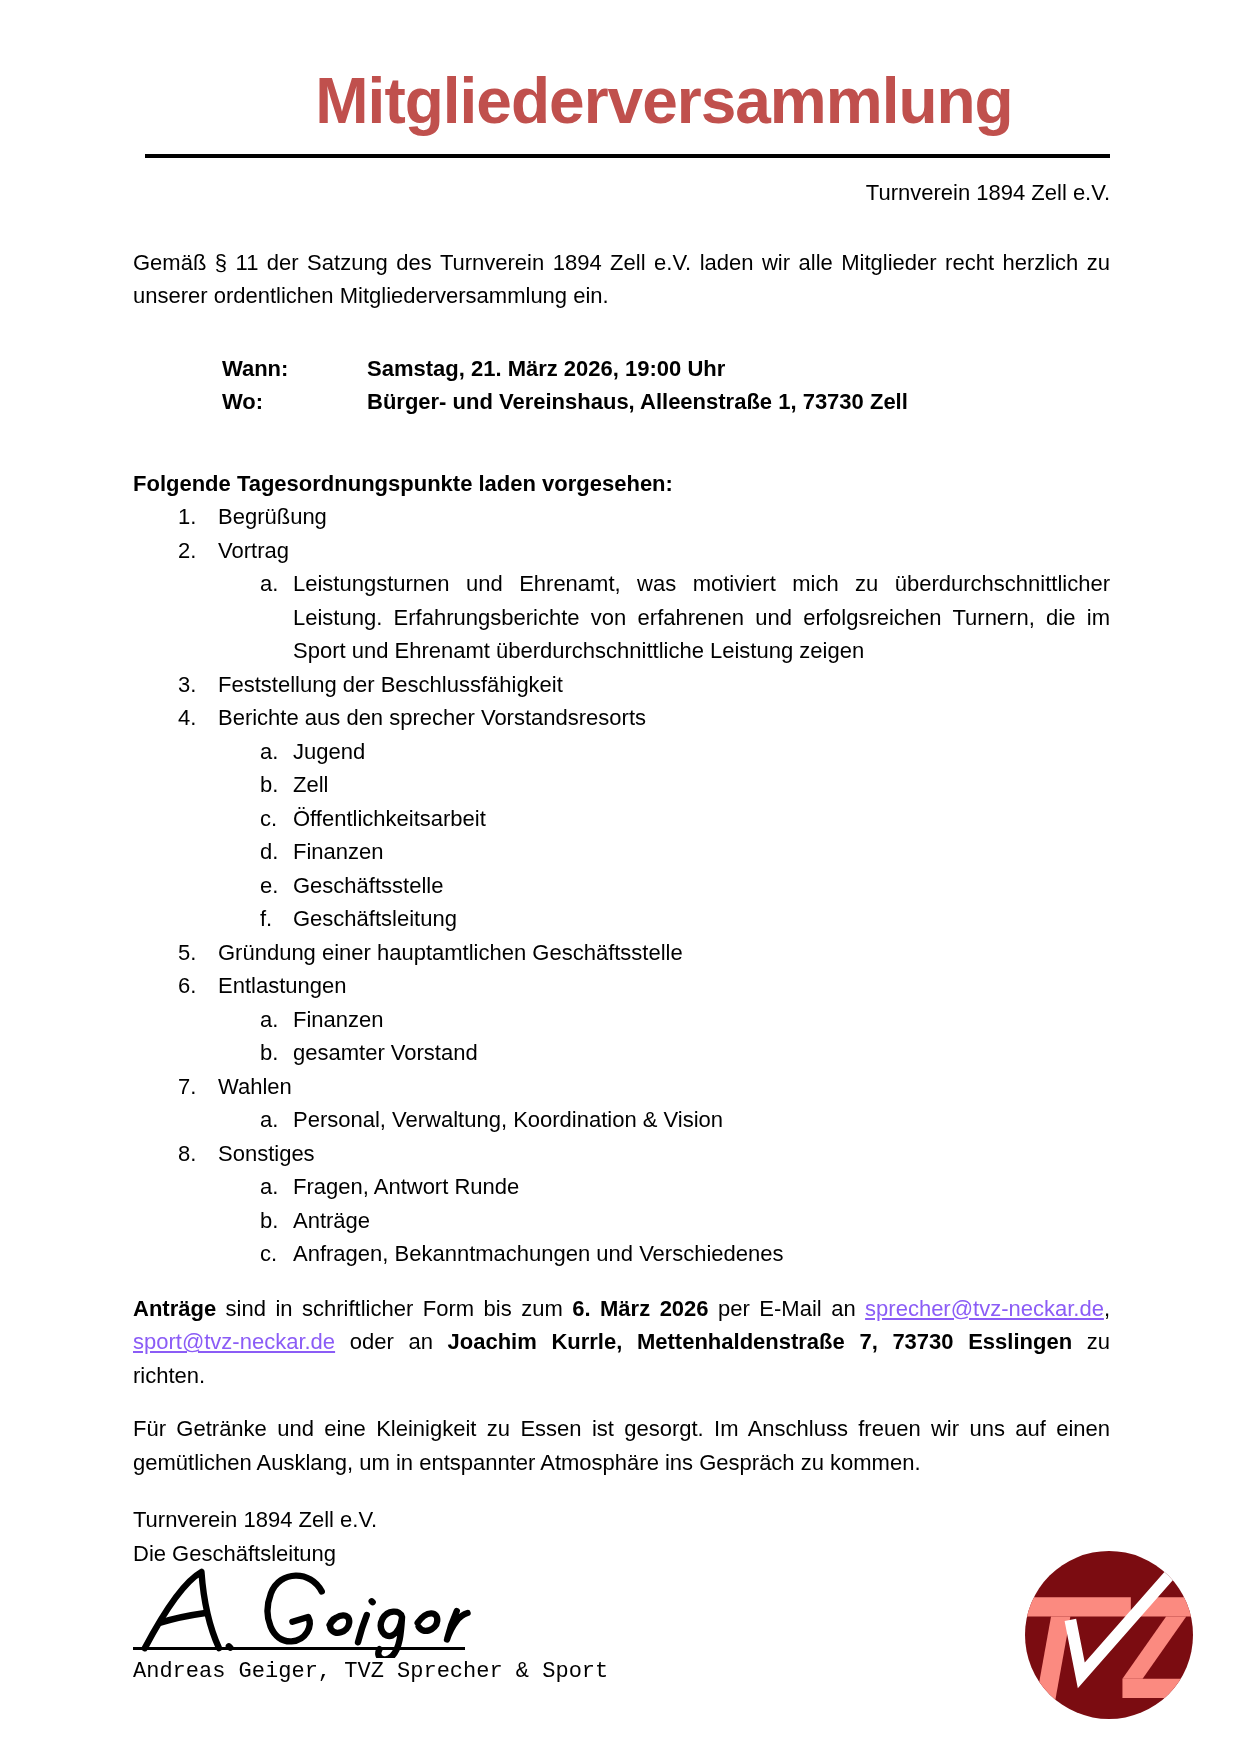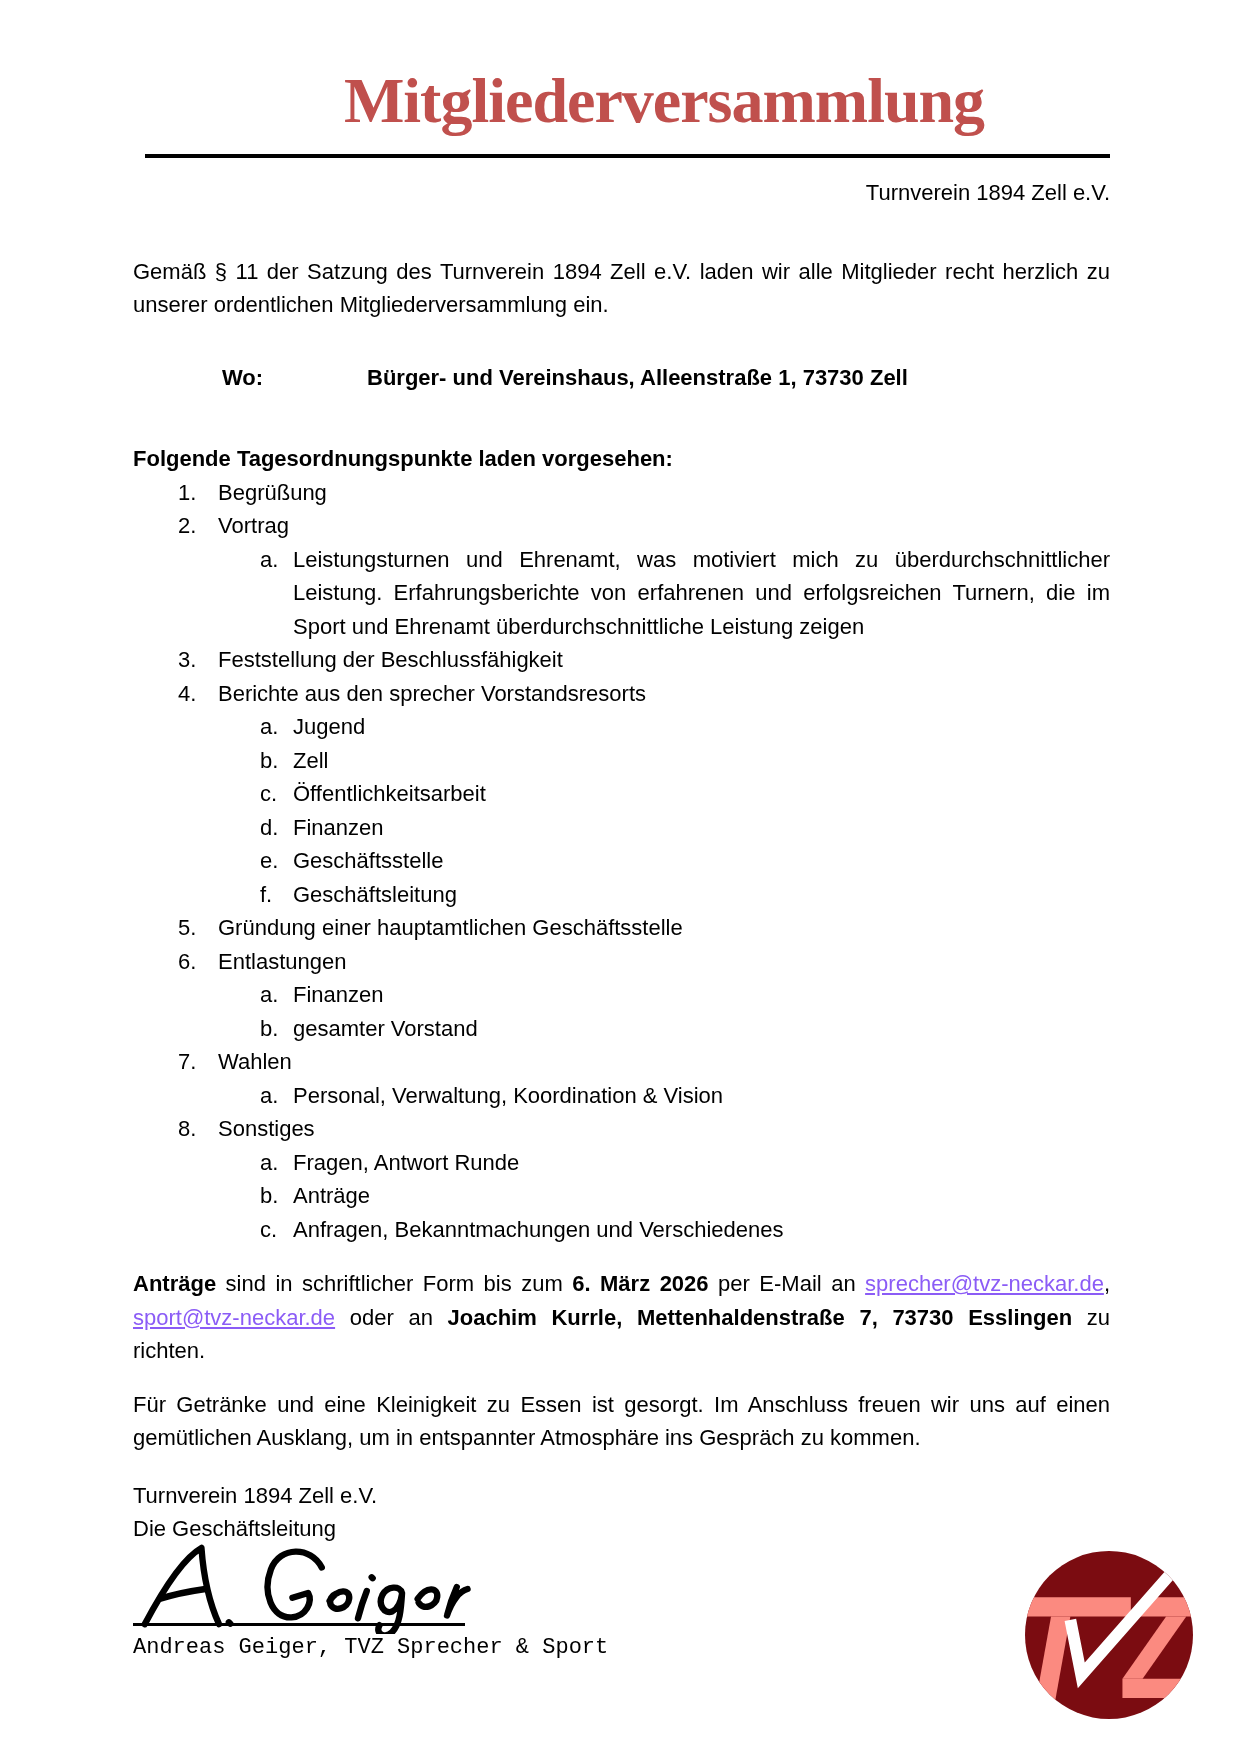--- a/index.html
+++ b/index.html
@@ -13,27 +13,26 @@
   }
   .content{padding:0 131px 0 133px;}
   .title{
     margin:64px 0 0 0;
     text-align:center;
     padding-left:85px;
     font-size:64px;line-height:74px;
     letter-spacing:-1px;
     font-weight:bold;
     color:#C0504D;
-    font-family:Liberation Serif, serif;
   }
   .rule{margin:16px 0 0 12px;height:4px;background:#000;width:965px;}
   .org-line{margin-top:18px;text-align:right;}
   p{margin:0;}
   .just{text-align:justify;}
-  .intro{margin-top:45px;}
+  .intro{margin-top:36px;}
   .ww{margin-top:39px;margin-left:89px;}
   .ww-row{display:grid;grid-template-columns:145px 1fr;font-weight:bold;}
   .agenda-heading{margin-top:48px;font-weight:bold;}
   .li{display:grid;}
   .l1{margin-left:45px;grid-template-columns:40px 1fr;}
   .l2{margin-left:127px;grid-template-columns:33px 1fr;}
   .para1{margin-top:21px;}
   .para2{margin-top:20px;}
   .signoff-org{margin-top:24px;}
   .link{color:#8b5cf6;text-decoration:underline;cursor:pointer;}
@@ -51,20 +50,24 @@
   <div class="content">
 
     <h1 class="title">Mitgliederversammlung</h1>
     <div class="rule"></div>
     <div class="org-line">Turnverein 1894 Zell e.V.</div>
 
     <p class="intro just">Gemäß § 11 der Satzung des Turnverein 1894 Zell e.V. laden wir alle Mitglieder recht herzlich zu unserer ordentlichen Mitgliederversammlung ein.</p>
 
     <div class="ww">
       <div class="ww-row">
+        <span>Wann:</span>
+        <span>Samstag, 21. März 2026, 19:00 Uhr</span>
+      </div>
+      <div class="ww-row">
         <span>Wo:</span>
         <span>Bürger- und Vereinshaus, Alleenstraße 1, 73730 Zell</span>
       </div>
     </div>
 
     <div class="agenda-heading">Folgende Tagesordnungspunkte laden vorgesehen:</div>
 
     <div class="li l1">
         <span>1.</span>
         <span>Begrüßung</span>

